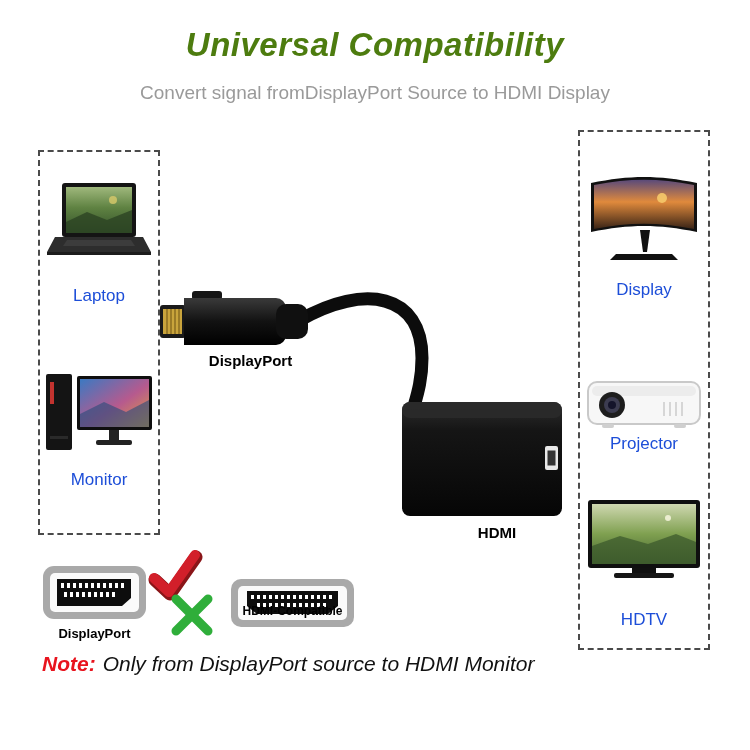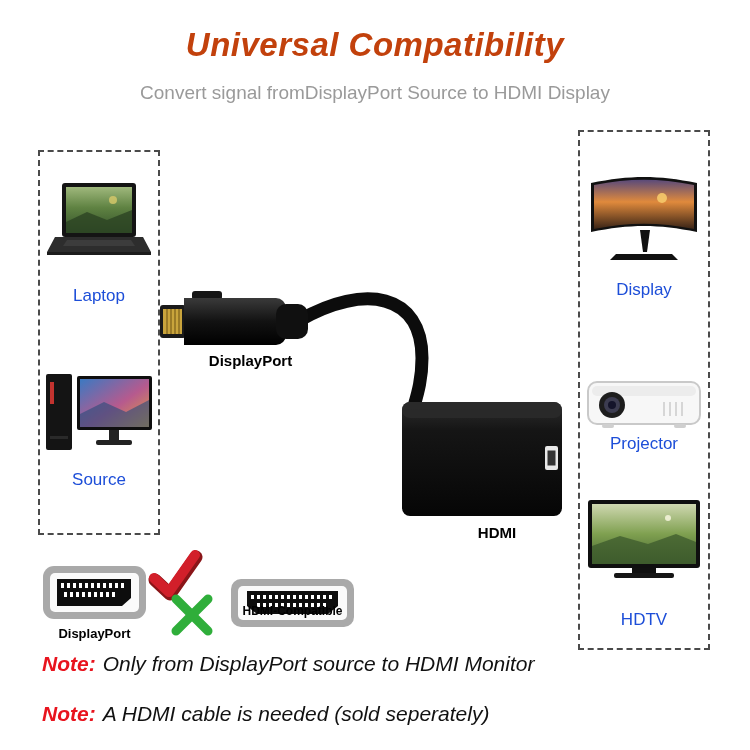--- a/index.html
+++ b/index.html
@@ -1,20 +1,20 @@
 <!DOCTYPE html>
 <html><head>
 <meta charset="utf-8">
 <style>
   html,body{margin:0;padding:0;background:#fff;}
   #page{position:relative;width:750px;height:750px;background:#fff;overflow:hidden;
         font-family:"Liberation Sans",sans-serif;}
   .abs{position:absolute;}
   .title{left:0;top:26px;width:750px;text-align:center;
-         font-size:33px;font-weight:700;font-style:italic;color:#c2410c;letter-spacing:.5px;}
+         font-size:33px;font-weight:700;font-style:italic;color:#4d7c0f;letter-spacing:.5px;}
   .subtitle{left:0;top:82px;width:750px;text-align:center;
             font-size:19px;color:#9a9a9a;}
   .dashed-box{border:2px dashed #4a4a4a;box-sizing:border-box;}
   #src-box{left:38px;top:150px;width:122px;height:385px;}
   #dst-box{left:578px;top:130px;width:132px;height:520px;}
   .dev{left:50%;transform:translateX(-50%);}
   .dev-label{left:0;width:100%;text-align:center;font-size:17px;color:#1d4ed8;}
   .big-label{font-size:15px;font-weight:700;color:#000;text-align:center;}
   .port-label{font-weight:700;color:#000;text-align:center;}
   .note-line{left:42px;width:680px;font-style:italic;font-size:21px;color:#111;}
@@ -62,21 +62,21 @@
         <rect x="0" y="4" width="26" height="76" rx="2" fill="#141414"></rect>
         <rect x="4" y="12" width="4" height="22" fill="#c2332f"></rect>
         <rect x="4" y="66" width="18" height="3" fill="#2a2a2a"></rect>
         <rect x="31" y="6" width="75" height="54" rx="2" fill="#0f0f0f"></rect>
         <rect x="34" y="9" width="69" height="48" fill="url(#dskScr)"></rect>
         <polygon points="34,44 58,32 80,42 103,30 103,57 34,57" fill="#274b7a" opacity="0.6"></polygon>
         <rect x="63" y="60" width="10" height="10" fill="#222"></rect>
         <rect x="50" y="70" width="36" height="5" rx="2" fill="#222"></rect>
       </svg>
     </div>
-    <div class="abs dev-label" style="top:318px;">Source</div>
+    <div class="abs dev-label" style="top:318px;">Monitor</div>
 
   </div>
 
   <div id="dst-box" class="abs dashed-box">
 
     <div class="abs dev" style="top:40px;">
       <svg width="112" height="100" viewBox="0 0 112 100">
         <defs>
           <linearGradient id="monScr" x1="0" y1="0" x2="0" y2="1">
             <stop offset="0" stop-color="#5a4a7a"></stop>
@@ -249,17 +249,14 @@
         <rect x="87" y="25" width="3" height="4"></rect>
           <rect x="93" y="25" width="3" height="4"></rect>
       </g>
     </svg>
   </div>
   <div class="abs port-label" style="left:225px;top:604px;width:135px;font-size:12px;">HDMI-Compatible</div>
 
   <div class="abs note-line" style="top:652px;">
     <span class="note-prefix">Note:</span><span>Only from DisplayPort source to HDMI Monitor</span>
   </div>
-  <div class="abs note-line" style="top:702px;">
-    <span class="note-prefix">Note:</span><span>A HDMI cable is needed (sold seperately)</span>
-  </div>
 
 </div>
 
 </body></html>

